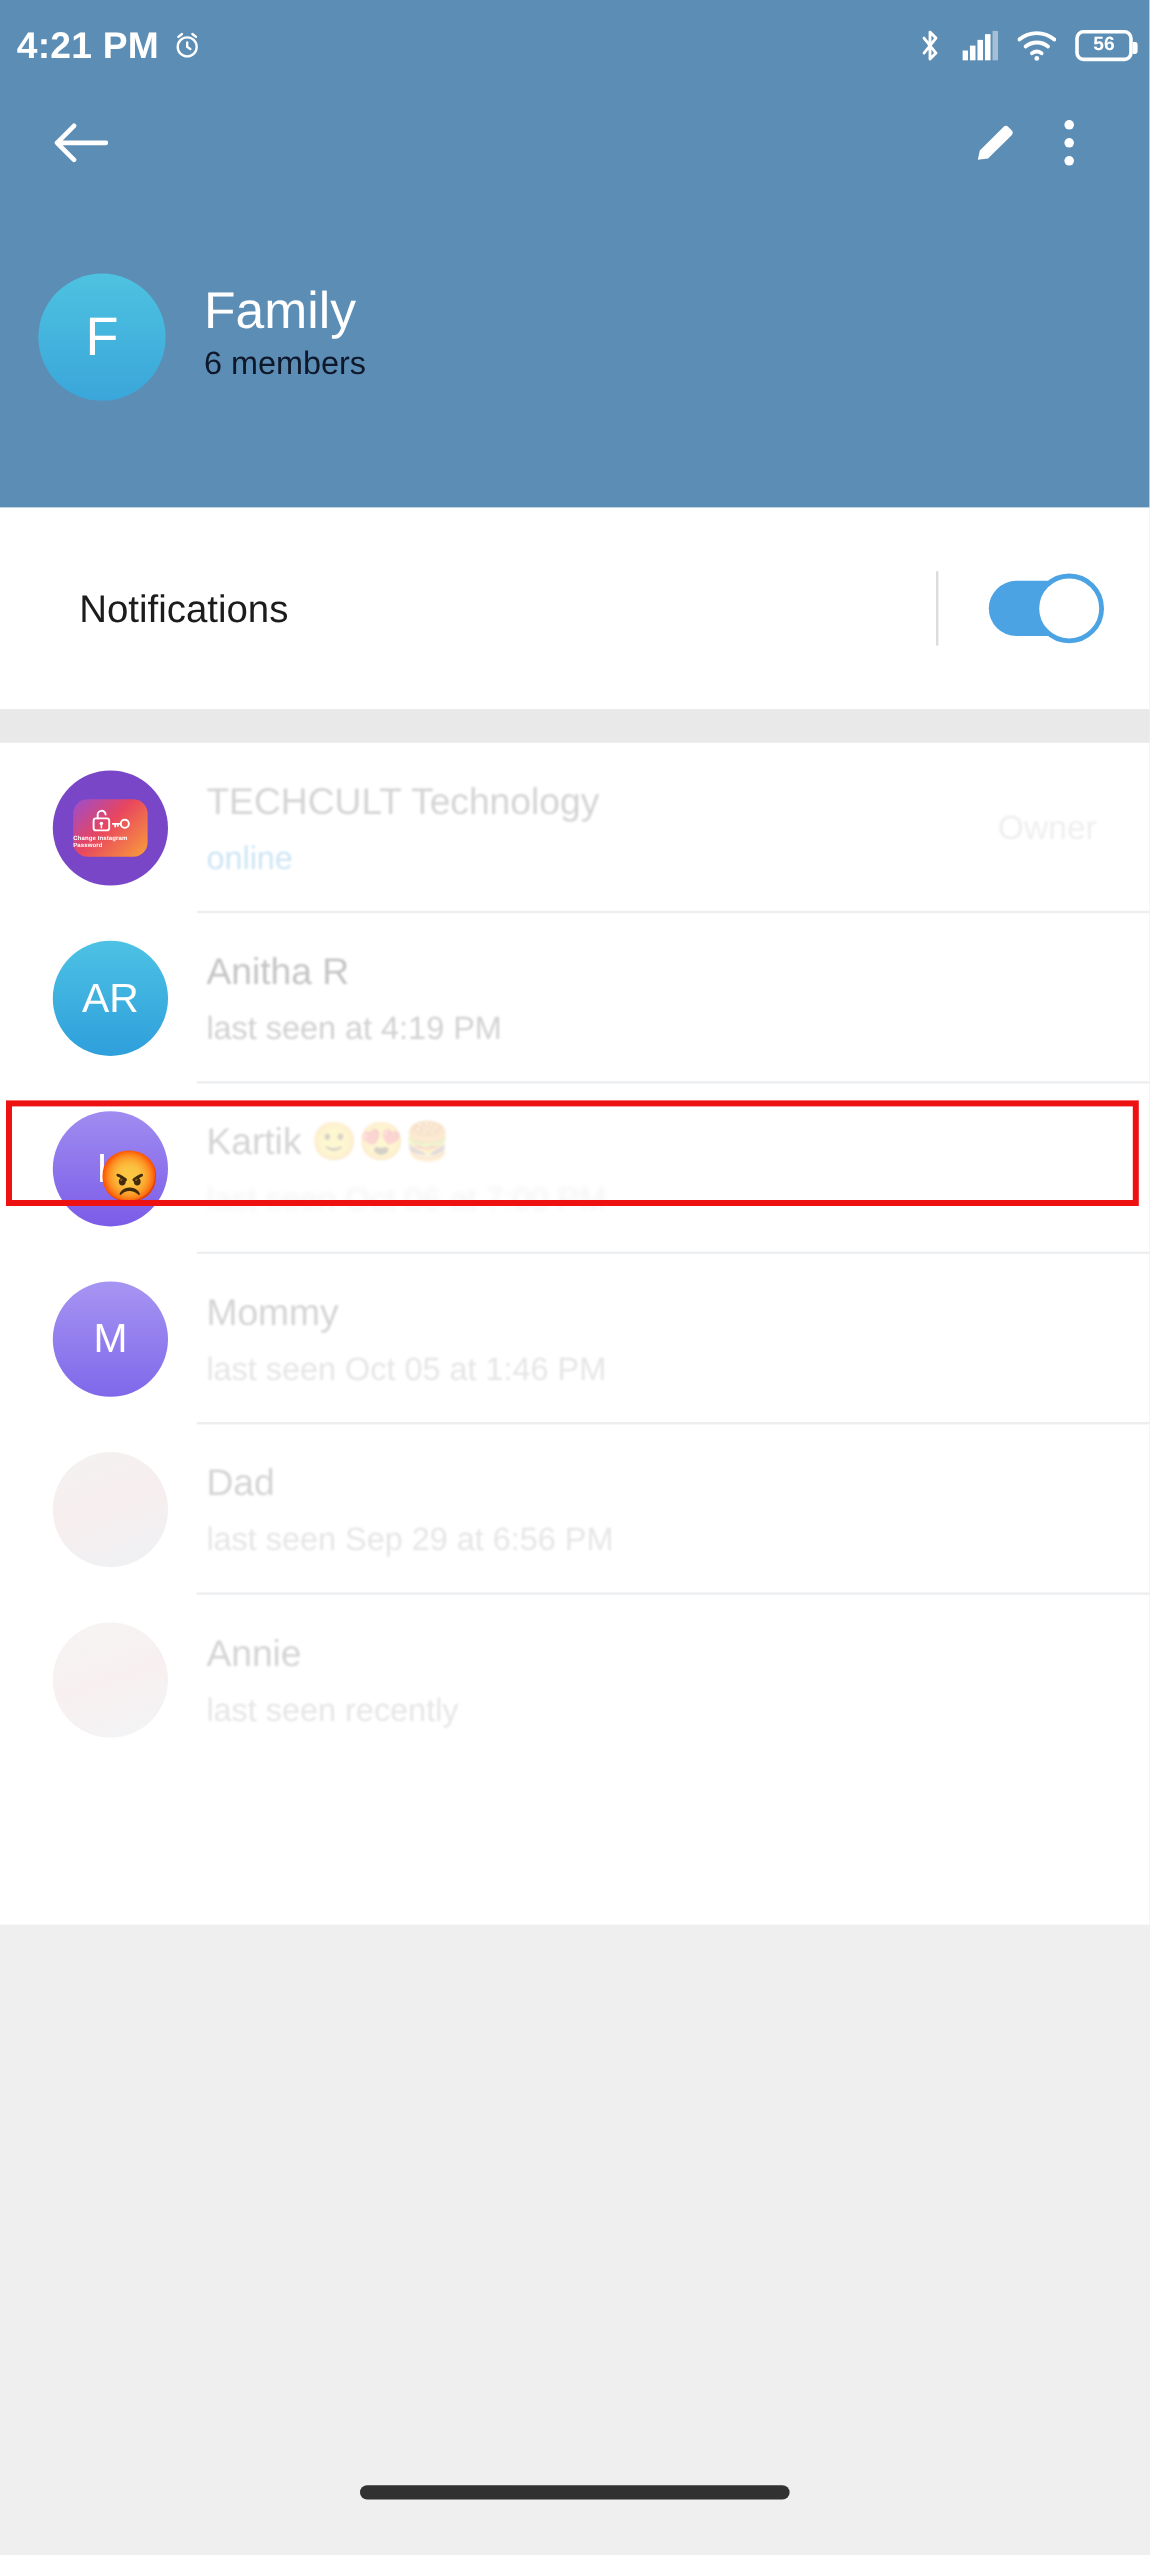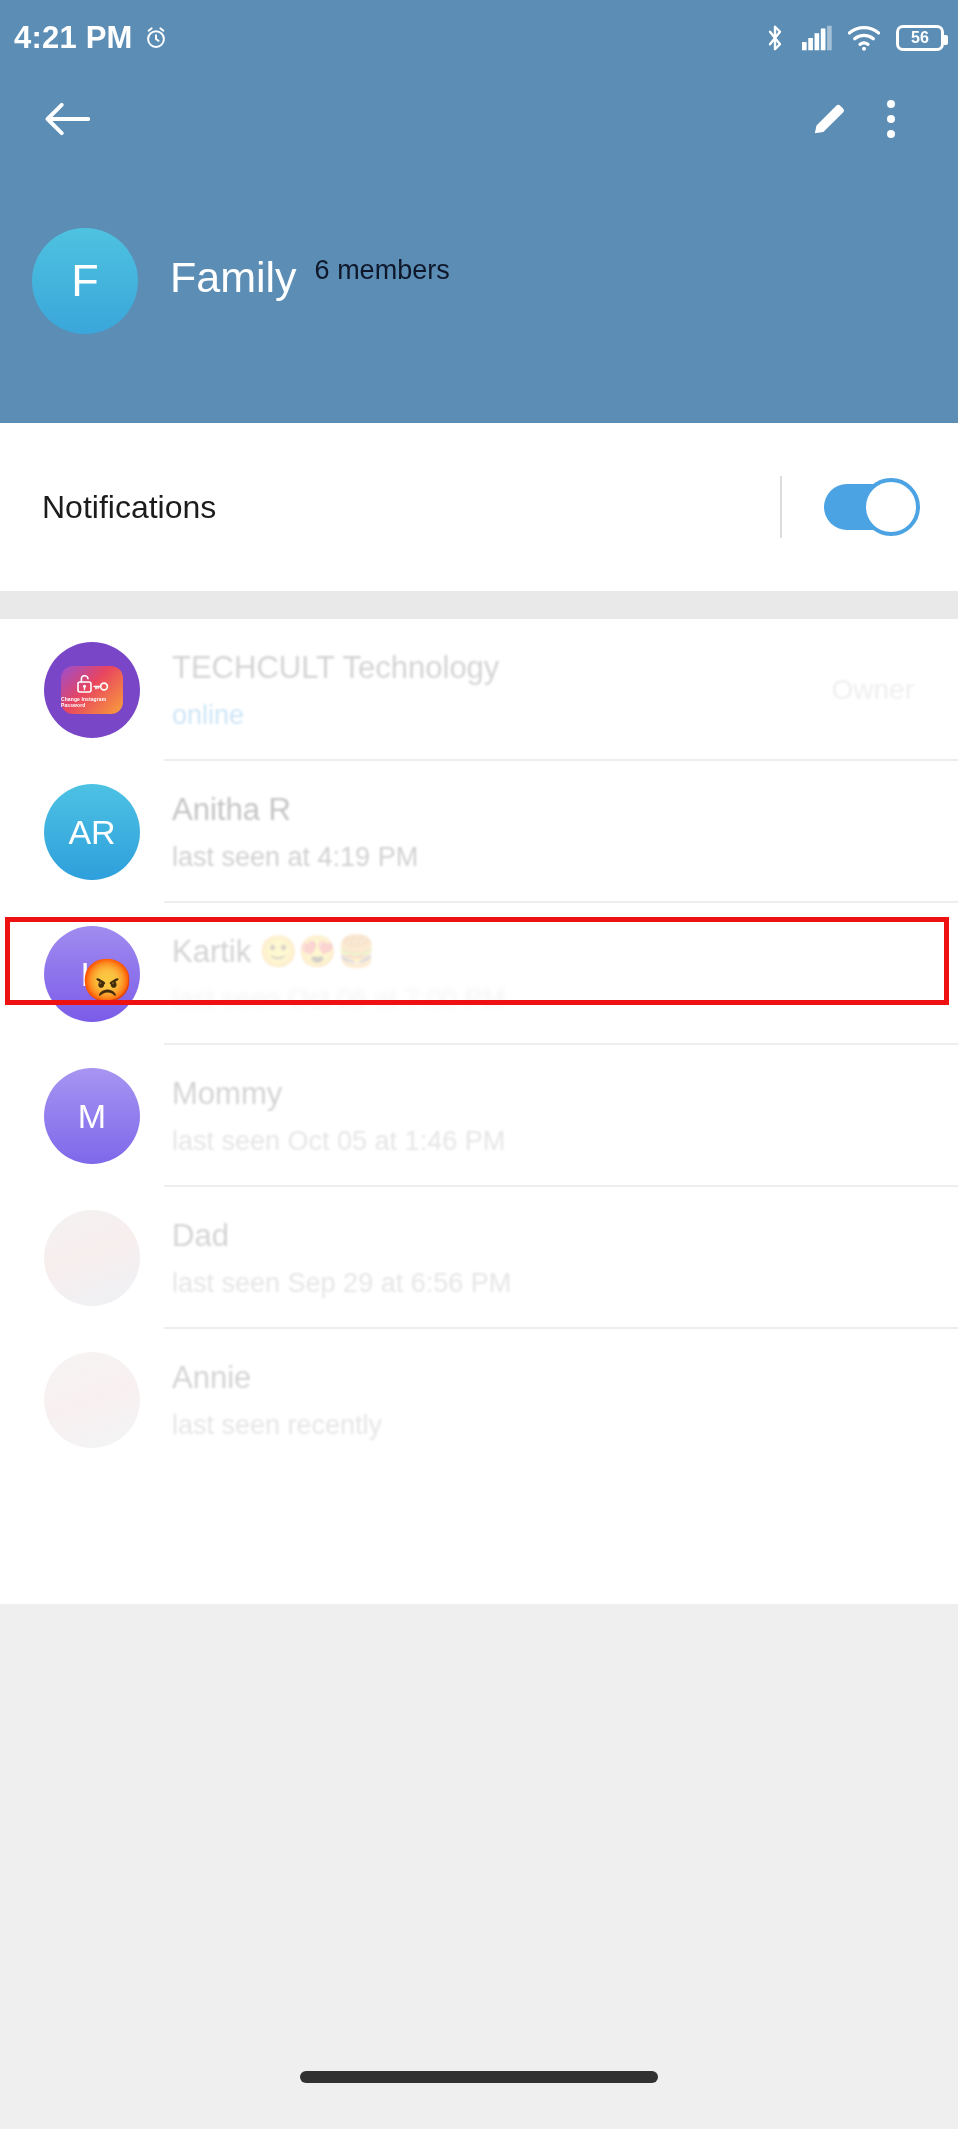--- a/index.html
+++ b/index.html
@@ -49,29 +49,29 @@
   .group-info {
     position:absolute; top:228px; left:32px;
     display:flex; align-items:center; gap:32px;
   }
   .group-avatar {
     width:106px; height:106px; border-radius:50%;
     background:linear-gradient(180deg,#4ec2e0 0%,#3aa6da 100%);
     display:flex; align-items:center; justify-content:center;
     color:#fff; font-size:45px; font-weight:400;
   }
-  .group-text { display:flex; flex-direction:row; gap:18px; padding-bottom:6px; }
+  .group-text { display:flex; flex-direction:column; gap:6px; padding-bottom:6px; }
   .group-title { color:#ffffff; font-size:43px; font-weight:400; line-height:1.05; }
   .group-sub { color:#0f172a; font-size:27px; font-weight:400; }
   .notif {
     position:absolute; top:423px; left:0; width:958px; height:168px;
     background:#fff; display:flex; align-items:center; padding:0 42px;
   }
   .notif-text { display:flex; flex-direction:column; gap:14px; flex:1; }
-  .notif-title { color:#1c1c1c; font-size:32px; }
+  .notif-title { color:#1c1c1c; font-size:32px;margin-left:24px; }
   .notif-sub { color:#8a8a8a; font-size:25px; }
   .notif-right { display:flex; align-items:center; gap:42px; }
   .vdivider { width:2px; height:62px; background:#dcdcdc; }
   .switch {
     position:relative; width:92px; height:46px; border-radius:23px;
     background:#4ba3e3; cursor:pointer;
   }
   .switch .knob {
     position:absolute; top:-6px; right:-4px;
     width:58px; height:58px; border-radius:50%;

